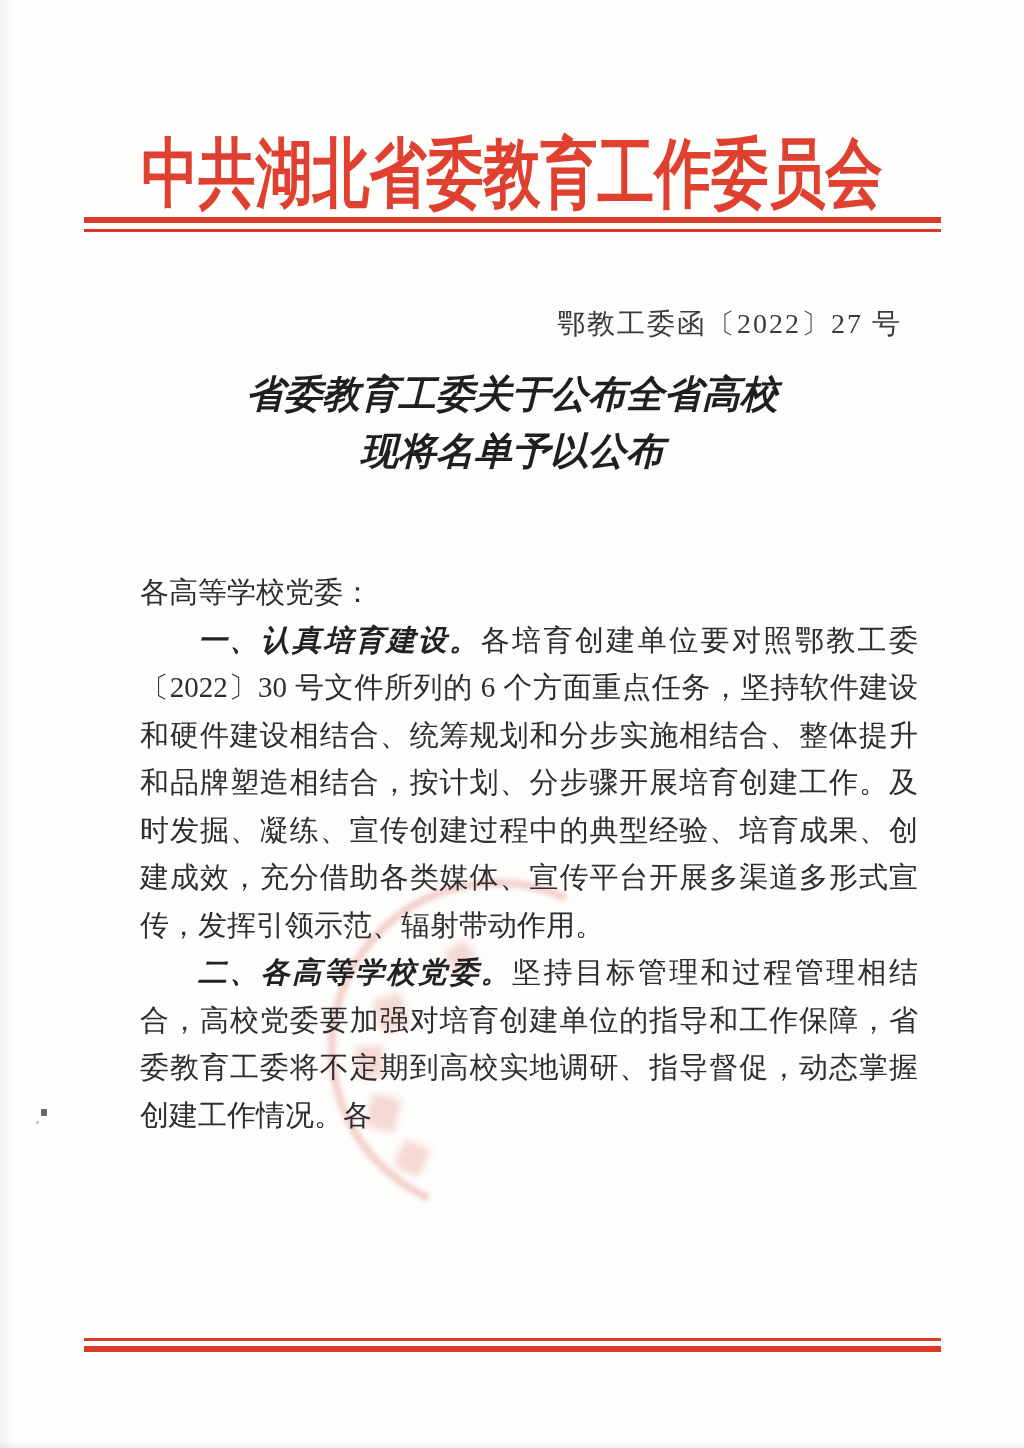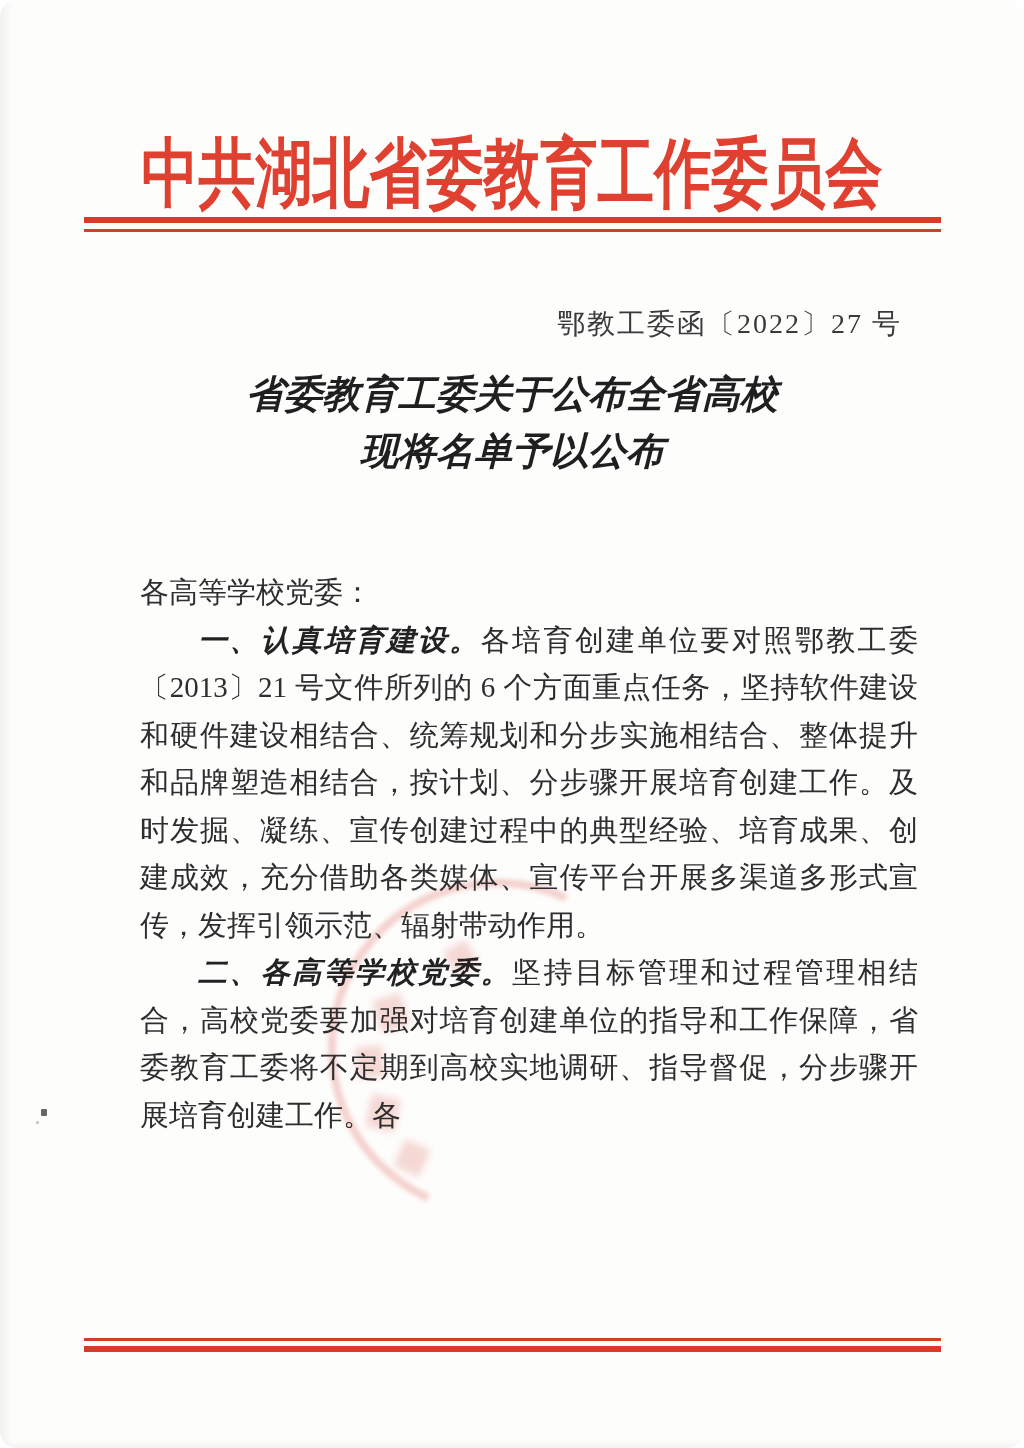--- a/index.html
+++ b/index.html
@@ -3,21 +3,20 @@
 <meta charset="utf-8">
 <style>
   html, body { margin: 0; padding: 0; background: #ffffff; }
   .page {
     position: relative;
     width: 1024px;
     height: 1448px;
     background: #fdfdfc;
     overflow: hidden;
     font-family: "Liberation Serif", "DejaVu Serif", serif;
-    border-radius: 17px;
   }
   
   .edge-left {
     position: absolute; left: 0; top: 0; width: 12px; height: 100%;
     background: linear-gradient(to right, rgba(0,0,0,0.05), rgba(0,0,0,0));
     pointer-events: none;
   }
   .edge-bottom {
     position: absolute; left: 0; bottom: 0; width: 100%; height: 8px;
     background: linear-gradient(to top, rgba(0,0,0,0.04), rgba(0,0,0,0));
@@ -137,23 +136,23 @@
 
   <div class="doc-title">
     <div>省委教育工委关于公布全省高校</div>
     <div>现将名单予以公布</div>
   </div>
 
   <div class="body-text">
     <div class="salutation">各高等学校党委：</div>
 
 
-    <p><span class="lead">一、认真培育建设。</span><span>各培育创建单位要对照鄂教工委〔2013〕21 号文件所列的 6 个方面重点任务，坚持软件建设和硬件建设相结合、统筹规划和分步实施相结合、整体提升和品牌塑造相结合，按计划、分步骤开展培育创建工作。及时发掘、凝练、宣传创建过程中的典型经验、培育成果、创建成效，充分借助各类媒体、宣传平台开展多渠道多形式宣传，发挥引领示范、辐射带动作用。</span></p>
+    <p><span class="lead">一、认真培育建设。</span><span>各培育创建单位要对照鄂教工委〔2022〕30 号文件所列的 6 个方面重点任务，坚持软件建设和硬件建设相结合、统筹规划和分步实施相结合、整体提升和品牌塑造相结合，按计划、分步骤开展培育创建工作。及时发掘、凝练、宣传创建过程中的典型经验、培育成果、创建成效，充分借助各类媒体、宣传平台开展多渠道多形式宣传，发挥引领示范、辐射带动作用。</span></p>
 
-    <p><span class="lead">二、各高等学校党委。</span><span>坚持目标管理和过程管理相结合，高校党委要加强对培育创建单位的指导和工作保障，省委教育工委将不定期到高校实地调研、指导督促，分步骤开展培育创建工作。各</span></p>
+    <p><span class="lead">二、各高等学校党委。</span><span>坚持目标管理和过程管理相结合，高校党委要加强对培育创建单位的指导和工作保障，省委教育工委将不定期到高校实地调研、指导督促，动态掌握创建工作情况。各</span></p>
   </div>
 
   <div class="speck"></div>
   <div class="speck2"></div>
 
   <div class="rule rule-bot-thin"></div>
   <div class="rule rule-bot-thick"></div>
 
 </div>
 

